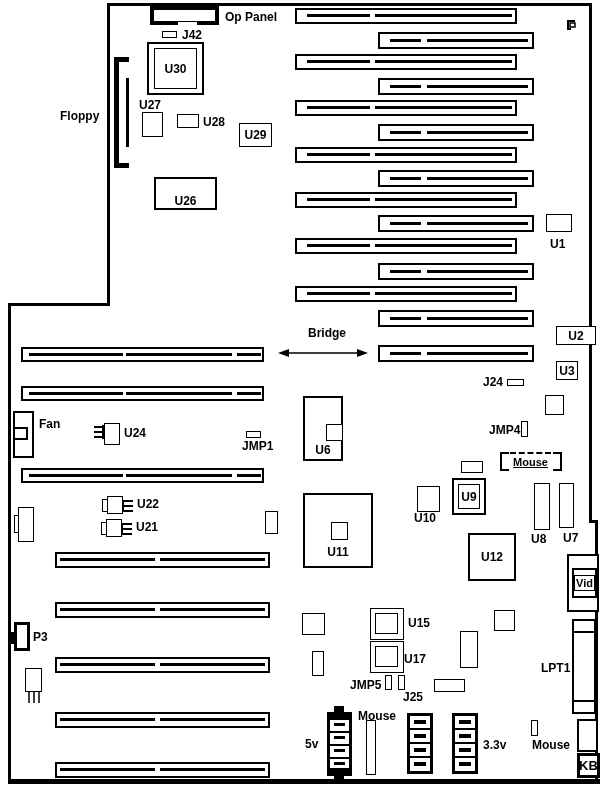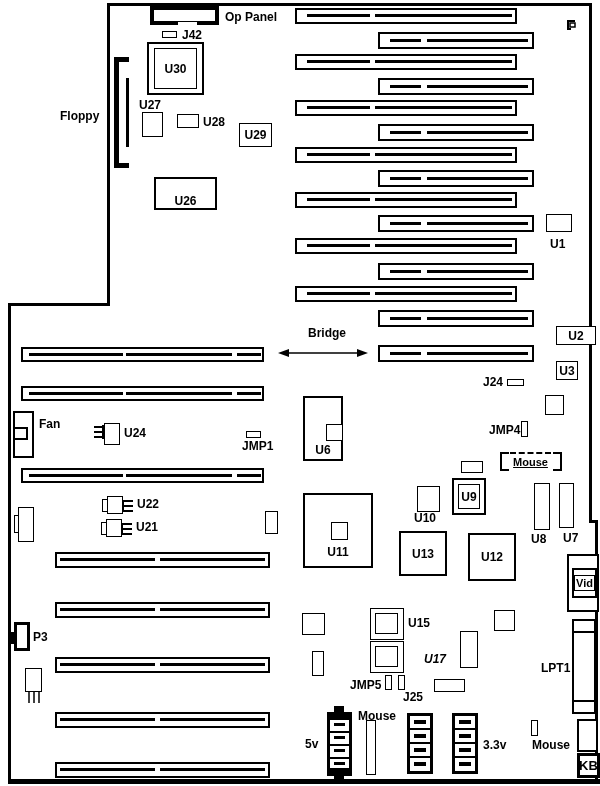--- a/index.html
+++ b/index.html
@@ -162,23 +162,20 @@
     <div class="inner-sq ctr" style="left:4px;top:4px;width:22px;height:25px;">
       <span>U9</span>
     </div>
   </div>
 
   <div class="box" style="left:303px;top:493px;width:70px;height:75px;">
     <div class="inner-sq" style="left:26px;top:27px;width:17px;height:18px;"></div>
     <div class="lbl" style="left:0;top:51px;width:100%;text-align:center;">U11</div>
   </div>
 
-  <div class="box ctr" style="left:399px;top:531px;width:48px;height:45px;">
-    <span>U13</span>
-  </div>
   <div class="box ctr" style="left:468px;top:533px;width:48px;height:48px;">
     <span>U12</span>
   </div>
 
   <div class="box thin" style="left:534px;top:483px;width:16px;height:47px;"></div>
   <div class="lbl" style="left:531px;top:533px;">U8</div>
   <div class="box thin" style="left:559px;top:483px;width:15px;height:45px;"></div>
   <div class="lbl" style="left:563px;top:532px;">U7</div>
 
   <div class="box" style="left:567px;top:554px;width:32px;height:58px;">
@@ -202,21 +199,21 @@
   <div class="box thin" style="left:302px;top:613px;width:23px;height:22px;"></div>
 
   <div class="box thin" style="left:370px;top:608px;width:34px;height:32px;">
     <div class="inner-sq" style="left:4px;top:4px;width:23px;height:21px;position:absolute;"></div>
   </div>
   <div class="lbl" style="left:408px;top:617px;">U15</div>
 
   <div class="box thin" style="left:370px;top:641px;width:34px;height:32px;">
     <div class="inner-sq" style="left:4px;top:4px;width:23px;height:21px;position:absolute;"></div>
   </div>
-  <div class="lbl" style="left:424px;top:653px;font-style:italic;">U17</div>
+  <div class="lbl" style="left:404px;top:653px;">U17</div>
 
   <div class="box thin" style="left:312px;top:651px;width:12px;height:25px;"></div>
 
   <div class="lbl" style="left:350px;top:679px;">JMP5</div>
   <div class="box thin" style="left:385px;top:675px;width:7px;height:15px;"></div>
   <div class="box thin" style="left:398px;top:675px;width:7px;height:15px;"></div>
   <div class="lbl" style="left:403px;top:691px;">J25</div>
 
   <div class="box thin" style="left:434px;top:679px;width:31px;height:13px;"></div>
   <div class="box thin" style="left:460px;top:631px;width:18px;height:37px;"></div>

